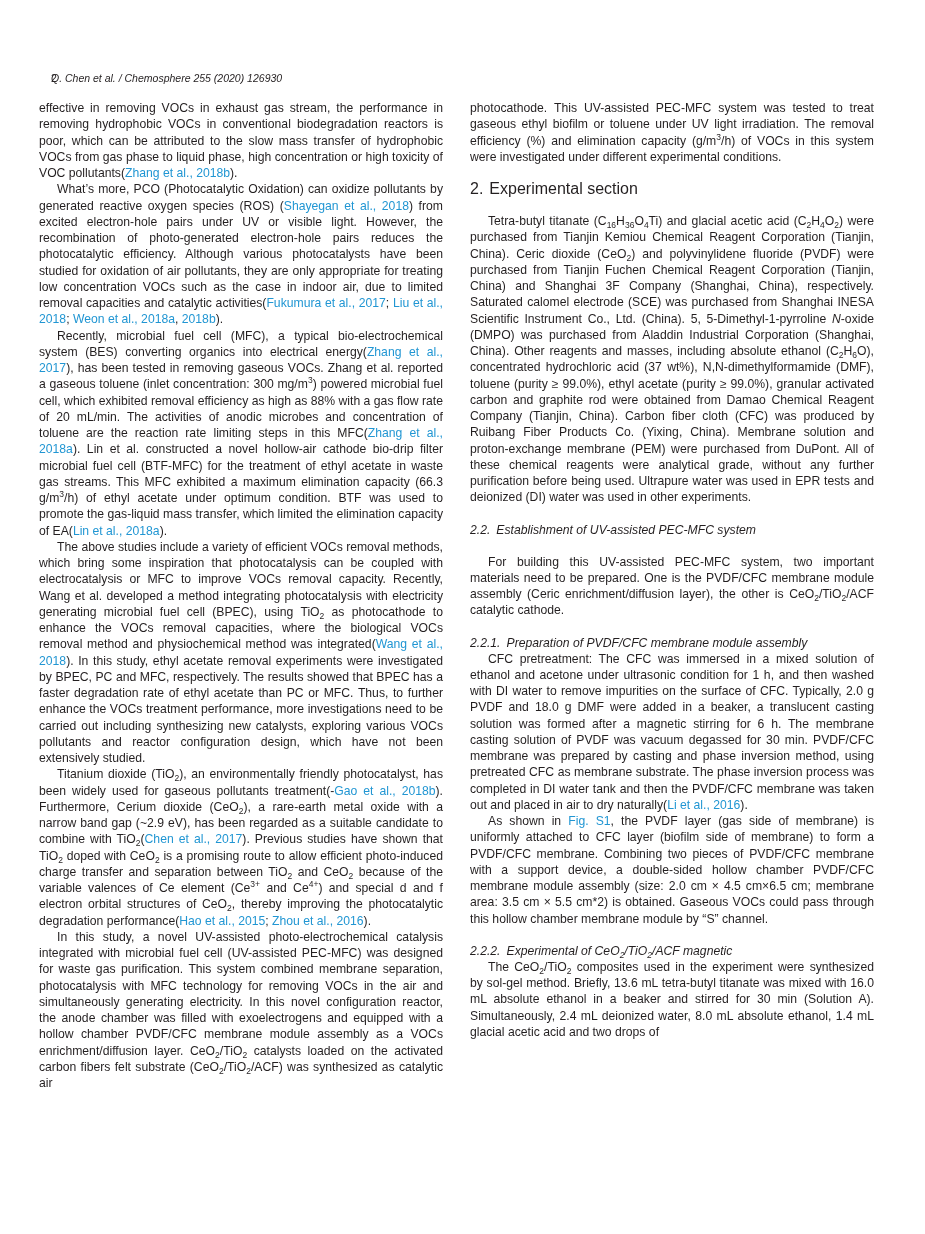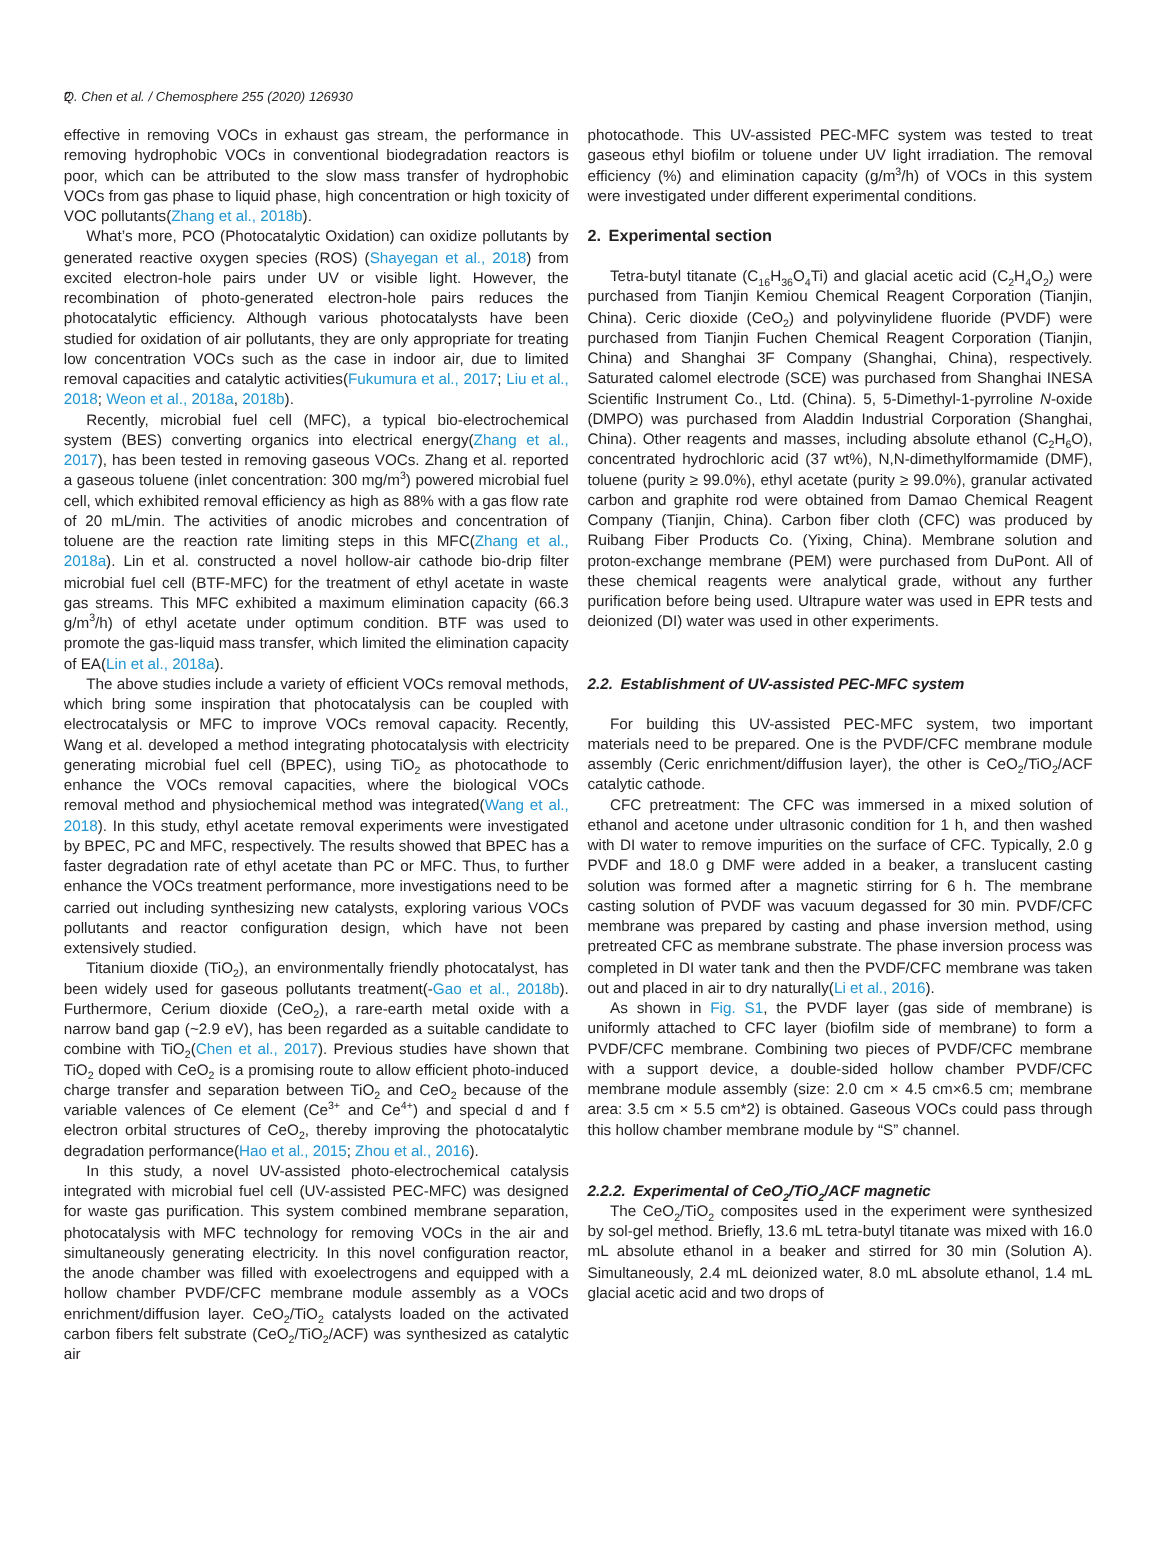--- a/index.html
+++ b/index.html
@@ -4,30 +4,30 @@
 <style>
   html, body { margin: 0; padding: 0; background: #ffffff; }
   body { width: 925px; height: 1234px; position: relative; overflow: hidden;
          font-family: "Liberation Sans", "DejaVu Sans", sans-serif; color: #231f20; }
   .header { position: absolute; top: 72px; left: 51px; width: 812px; height: 16px;
             font-size: 10.5px; }
   .header .pnum { position: absolute; left: 0; top: 0; }
   .header .run { position: absolute; left: 0; right: 0; top: 0; text-align: left; font-style: italic; }
   .col { position: absolute; top: 100px; width: 404px; font-size: 12.2px; line-height: 16.25px;
          text-align: justify; hyphens: manual; }
-  .col.left { left: 51px; }
+  .col.left { left: 39px; }
   .col.right { left: 470px; }
   p { margin: 0; text-indent: 18px; }
   p.noind { text-indent: 0; }
   .link { color: #2196d3; }
   sub, sup { font-size: 8.5px; line-height: 0; }
-  h2 { font-size: 13px; font-weight: bold; margin: 16px 0 16px 0; line-height: 16px; }
+  h2 { font-size: 16px; font-weight: normal; margin: 16px 0 16px 0; line-height: 16px; }
   h3 { font-size: 12.2px; font-weight: normal; font-style: italic; margin: 0; line-height: 16px; }
   .gap-after { margin-bottom: 16px; }
-  .gap-before { margin-top: 33px; font-weight: bold; }
+  .gap-before { margin-top: 16px; }
   .sec-num { margin-right: 6px; }
 </style>
 </head>
 <body>
 
 <div class="header">
   <span class="pnum">2</span>
   <span class="run">Q. Chen et al. / Chemosphere 255 (2020) 126930</span>
 </div>
 
@@ -50,20 +50,21 @@
 
   <h2><span class="sec-num">2.</span><span>Experimental section</span></h2>
 
 
   <p><span>Tetra-butyl titanate (C</span><sub>16</sub><span>H</span><sub>36</sub><span>O</span><sub>4</sub><span>Ti) and glacial acetic acid (C</span><sub>2</sub><span>H</span><sub>4</sub><span>O</span><sub>2</sub><span>) were purchased from Tianjin Kemiou Chemical Reagent Corporation (Tianjin, China). Ceric dioxide (CeO</span><sub>2</sub><span>) and polyvinylidene fluoride (PVDF) were purchased from Tianjin Fuchen Chemical Reagent Corporation (Tianjin, China) and Shanghai 3F Company (Shanghai, China), respectively. Saturated calomel electrode (SCE) was purchased from Shanghai INESA Scientific Instrument Co., Ltd. (China). 5, 5-Dimethyl-1-pyrroline </span><i>N</i><span>-oxide (DMPO) was purchased from Aladdin Industrial Corporation (Shanghai, China). Other reagents and masses, including absolute ethanol (C</span><sub>2</sub><span>H</span><sub>6</sub><span>O), concentrated hydrochloric acid (37 wt%), N,N-dimethylformamide (DMF), toluene (purity ≥ 99.0%), ethyl acetate (purity ≥ 99.0%), granular activated carbon and graphite rod were obtained from Damao Chemical Reagent Company (Tianjin, China). Carbon fiber cloth (CFC) was produced by Ruibang Fiber Products Co. (Yixing, China). Membrane solution and proton-exchange membrane (PEM) were purchased from DuPont. All of these chemical reagents were analytical grade, without any further purification before being used. Ultrapure water was used in EPR tests and deionized (DI) water was used in other experiments.</span></p>
 
   <h3 class="gap-before gap-after"><span class="sec-num">2.2.</span><span>Establishment of UV-assisted PEC-MFC system</span></h3>
 
   <p><span>For building this UV-assisted PEC-MFC system, two important materials need to be prepared. One is the PVDF/CFC membrane module assembly (Ceric enrichment/diffusion layer), the other is CeO</span><sub>2</sub><span>/TiO</span><sub>2</sub><span>/ACF catalytic cathode.</span></p>
 
+  <h3 class="gap-before"><span class="sec-num">2.2.1.</span><span>Preparation of PVDF/CFC membrane module assembly</span></h3>
 
   <p><span>CFC pretreatment: The CFC was immersed in a mixed solution of ethanol and acetone under ultrasonic condition for 1 h, and then washed with DI water to remove impurities on the surface of CFC. Typically, 2.0 g PVDF and 18.0 g DMF were added in a beaker, a translucent casting solution was formed after a magnetic stirring for 6 h. The membrane casting solution of PVDF was vacuum degassed for 30 min. PVDF/CFC membrane was prepared by casting and phase inversion method, using pretreated CFC as membrane substrate. The phase inversion process was completed in DI water tank and then the PVDF/CFC membrane was taken out and placed in air to dry naturally(</span><a class="link">Li et al., 2016</a><span>).</span></p>
 
   <p><span>As shown in </span><a class="link">Fig. S1</a><span>, the PVDF layer (gas side of membrane) is uniformly attached to CFC layer (biofilm side of membrane) to form a PVDF/CFC membrane. Combining two pieces of PVDF/CFC membrane with a support device, a double-sided hollow chamber PVDF/CFC membrane module assembly (size: 2.0 cm × 4.5 cm×6.5 cm; membrane area: 3.5 cm × 5.5 cm*2) is obtained. Gaseous VOCs could pass through this hollow chamber membrane module by “S” channel.</span></p>
 
   <h3 class="gap-before"><span class="sec-num">2.2.2.</span><span>Experimental of CeO</span><sub>2</sub><span>/TiO</span><sub>2</sub><span>/ACF magnetic</span></h3>
 
   <p><span>The CeO</span><sub>2</sub><span>/TiO</span><sub>2</sub><span> composites used in the experiment were synthesized by sol-gel method. Briefly, 13.6 mL tetra-butyl titanate was mixed with 16.0 mL absolute ethanol in a beaker and stirred for 30 min (Solution A). Simultaneously, 2.4 mL deionized water, 8.0 mL absolute ethanol, 1.4 mL glacial acetic acid and two drops of</span></p>
 </div>
 

